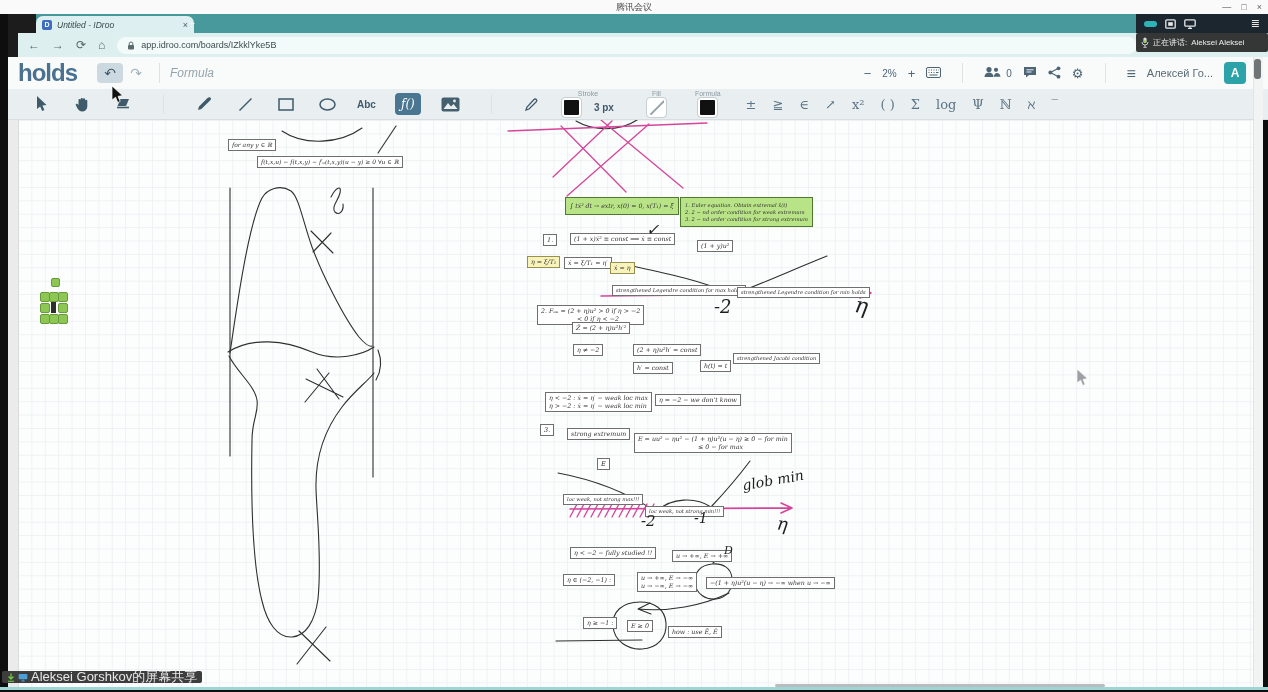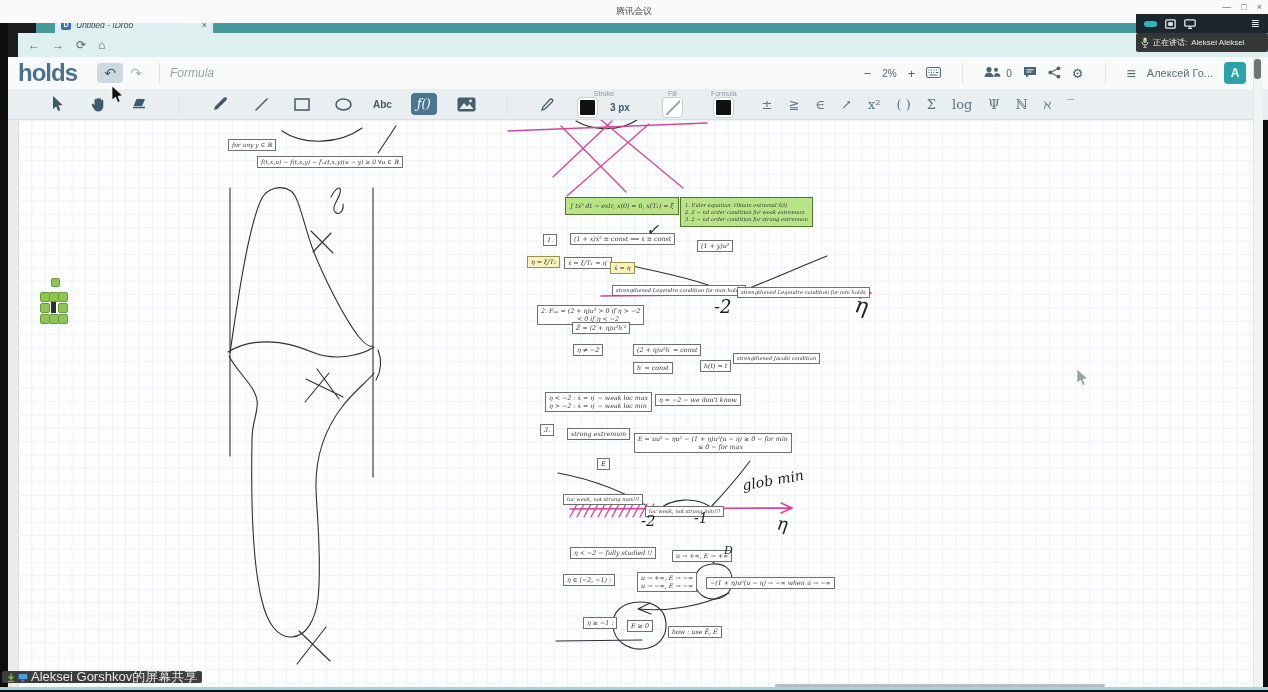--- a/index.html
+++ b/index.html
@@ -1,32 +1,32 @@
 <!DOCTYPE html>
 <html><head>
 <meta charset="utf-8">
 <style>
   html,body{margin:0;padding:0;}
   body{width:1268px;height:692px;position:relative;overflow:hidden;background:#0e0e0e;
        font-family:"Liberation Sans",sans-serif;}
   .abs{position:absolute;}
 
   
-  #meeting-topbar{left:0;top:0;width:1268px;height:23px;background:#fafafa;z-index:40;
+  #meeting-topbar{left:0;top:0;width:1268px;height:14px;background:#fafafa;z-index:40;
     display:flex;align-items:center;justify-content:center;font-size:9px;color:#4a4a4a;}
   #meeting-title{pointer-events:none;}
   #win-controls{position:absolute;right:6px;top:0;height:14px;display:flex;gap:10px;align-items:center;
     font-size:9px;color:#666;}
   #bottom-teal{left:0;top:687px;width:1268px;height:3px;background:#9ed6d6;z-index:39;}
 
   
   #tabstrip{left:8px;top:14px;width:1260px;height:19px;background:#47999c;z-index:20;}
   #tabstrip-black{left:8px;top:14px;width:28px;height:19px;background:#1c1c1c;z-index:21;}
   #tab{left:36px;top:16px;width:146px;height:17px;background:#ddeff0;border-radius:7px 7px 0 0;z-index:22;
-    display:flex;align-items:center;padding:0 6px;gap:5px;margin-left:19px;}
+    display:flex;align-items:center;padding:0 6px;gap:5px;}
   #tab-favicon{width:10px;height:10px;background:#3d6cc0;border-radius:2px;color:#fff;font-size:7px;
     display:flex;align-items:center;justify-content:center;font-weight:bold;}
   #tab-title{font-style:italic;font-size:8.5px;color:#3c4a4c;white-space:nowrap;overflow:hidden;flex:1;}
   #tab-close{font-size:9px;color:#556;}
   #newtab-btn{left:188px;top:18px;color:#eaf6f6;font-size:12px;z-index:22;line-height:12px;}
   #urlrow{left:8px;top:33px;width:1260px;height:24px;background:#ddefee;z-index:20;
     display:flex;align-items:center;gap:12px;padding-left:20px;box-sizing:border-box;}
   #urlrow-black{left:8px;top:33px;width:10px;height:24px;background:#1c1c1c;z-index:21;}
   .nav-ic{color:#5a6b6d;font-size:12px;line-height:12px;}
   #url-pill{flex:0 0 auto;width:1000px;height:17px;background:#f2fafa;border-radius:9px;
@@ -46,21 +46,21 @@
   #hdr-right{margin-left:auto;display:flex;align-items:center;gap:11px;padding-right:22px;}
   .hdr-ic{color:#4d6575;font-size:13px;line-height:13px;}
   #zoom-level{font-size:10px;color:#4d6575;}
   #participants-count{font-size:10px;color:#4d6575;margin-left:-6px;}
   #user-name{font-size:11px;color:#5a6b74;}
   #avatar{width:22px;height:22px;border-radius:4px;background:#2ba3a8;color:#fff;font-size:12px;
     display:flex;align-items:center;justify-content:center;font-weight:bold;}
 
   
   #idroo-toolbar{left:8px;top:89px;width:1260px;height:31px;background:#e9eef0;border-bottom:1px solid #d7dde0;
-    z-index:20;display:flex;align-items:center;padding-left:38px;box-sizing:border-box;gap:19px;}
+    z-index:20;display:flex;align-items:center;padding-left:22px;box-sizing:border-box;gap:19px;}
   .tool{width:22px;height:22px;display:flex;align-items:center;justify-content:center;color:#3f5a6b;}
   .tool svg{display:block;}
   #text-tool{font-size:10px;color:#3f5a6b;font-weight:bold;width:auto;}
   #formula-tool{background:#4a7691;color:#fff;border-radius:4px;width:26px;height:22px;
     font-family:"DejaVu Serif",serif;font-style:italic;font-size:12px;}
   .tgroup{display:flex;flex-direction:column;align-items:center;gap:1px;margin-top:-2px;}
   .tgroup .glabel{font-size:7px;color:#8b9aa3;}
   .grow{display:flex;align-items:center;gap:5px;}
   .swatch{width:15px;height:15px;border-radius:3px;background:#111;border:2px solid #fff;
     outline:1px solid #c8cfd3;}
@@ -298,20 +298,27 @@
   <div id="tab-title">Untitled - IDroo</div>
   <div id="tab-close">×</div>
 </div>
 <div class="abs" id="newtab-btn">+</div>
 
 <div class="abs" id="urlrow">
   <span class="nav-ic">←</span>
   <span class="nav-ic">→</span>
   <span class="nav-ic">⟳</span>
   <span class="nav-ic">⌂</span>
+  <div id="url-pill">
+    <svg width="8" height="9" viewBox="0 0 8 9">
+      <rect x="1" y="4" width="6" height="4.5" rx="1" fill="#5a6b6d"></rect>
+      <path d="M2.2,4 V2.8 a1.8,1.8 0 0 1 3.6,0 V4" stroke="#5a6b6d" fill="none" stroke-width="1"></path>
+    </svg>
+    <span id="url-text">app.idroo.com/boards/IZkklYke5B</span>
+  </div>
 </div>
 <div class="abs" id="urlrow-black"></div>
 
 <div class="abs" id="idroo-header">
   <div id="idroo-logo">holds</div>
   <div class="hdr-btn" id="undo-btn">
     <span>↶</span>
     </div>
   <div class="hdr-btn" id="redo-btn">
     <span>↷</span>

